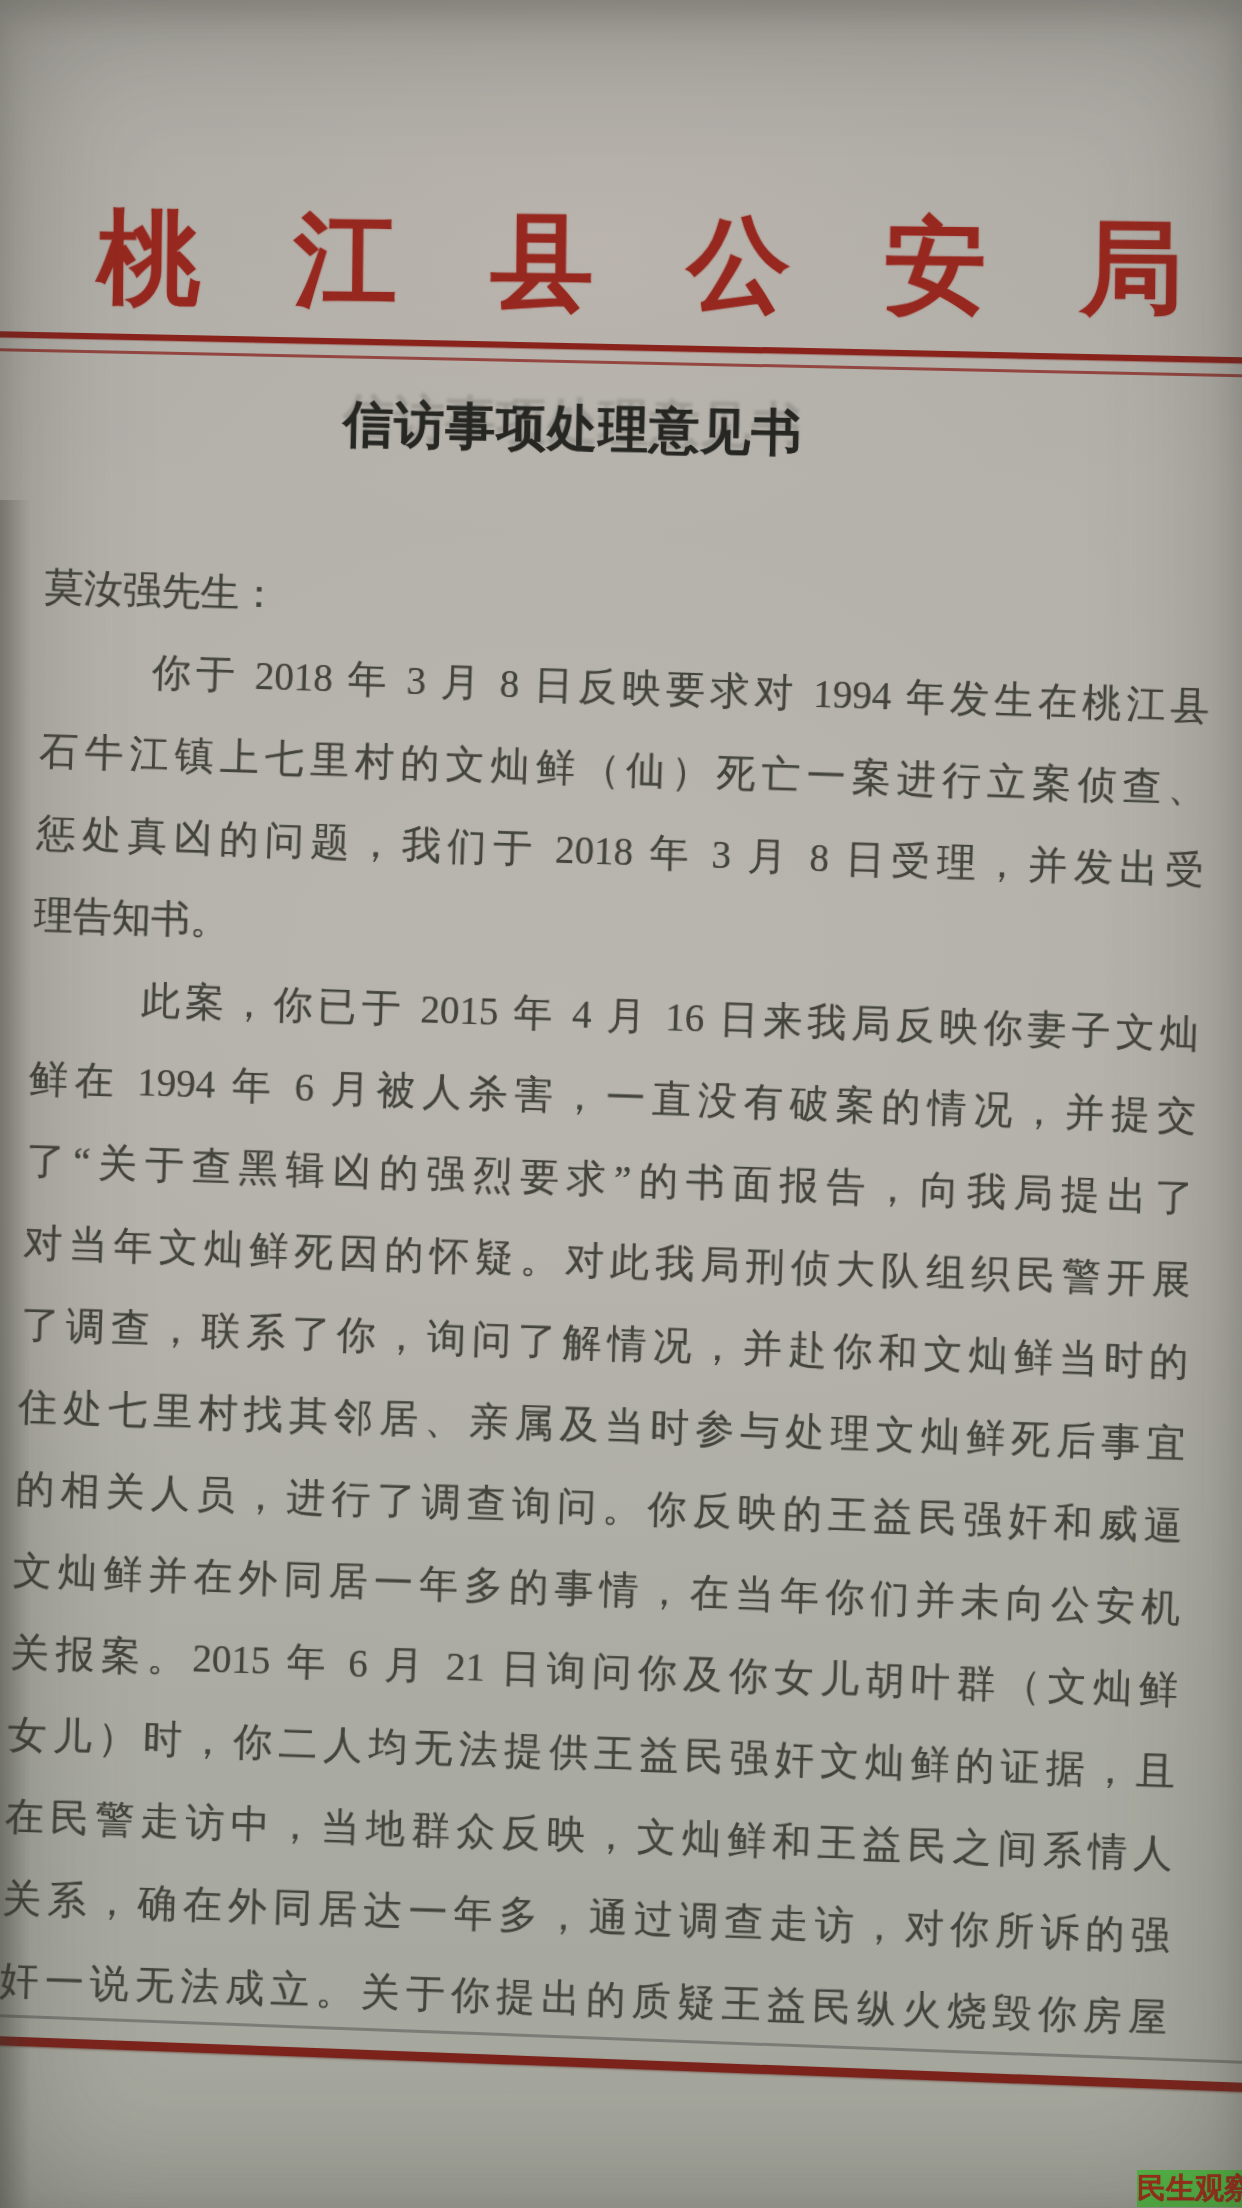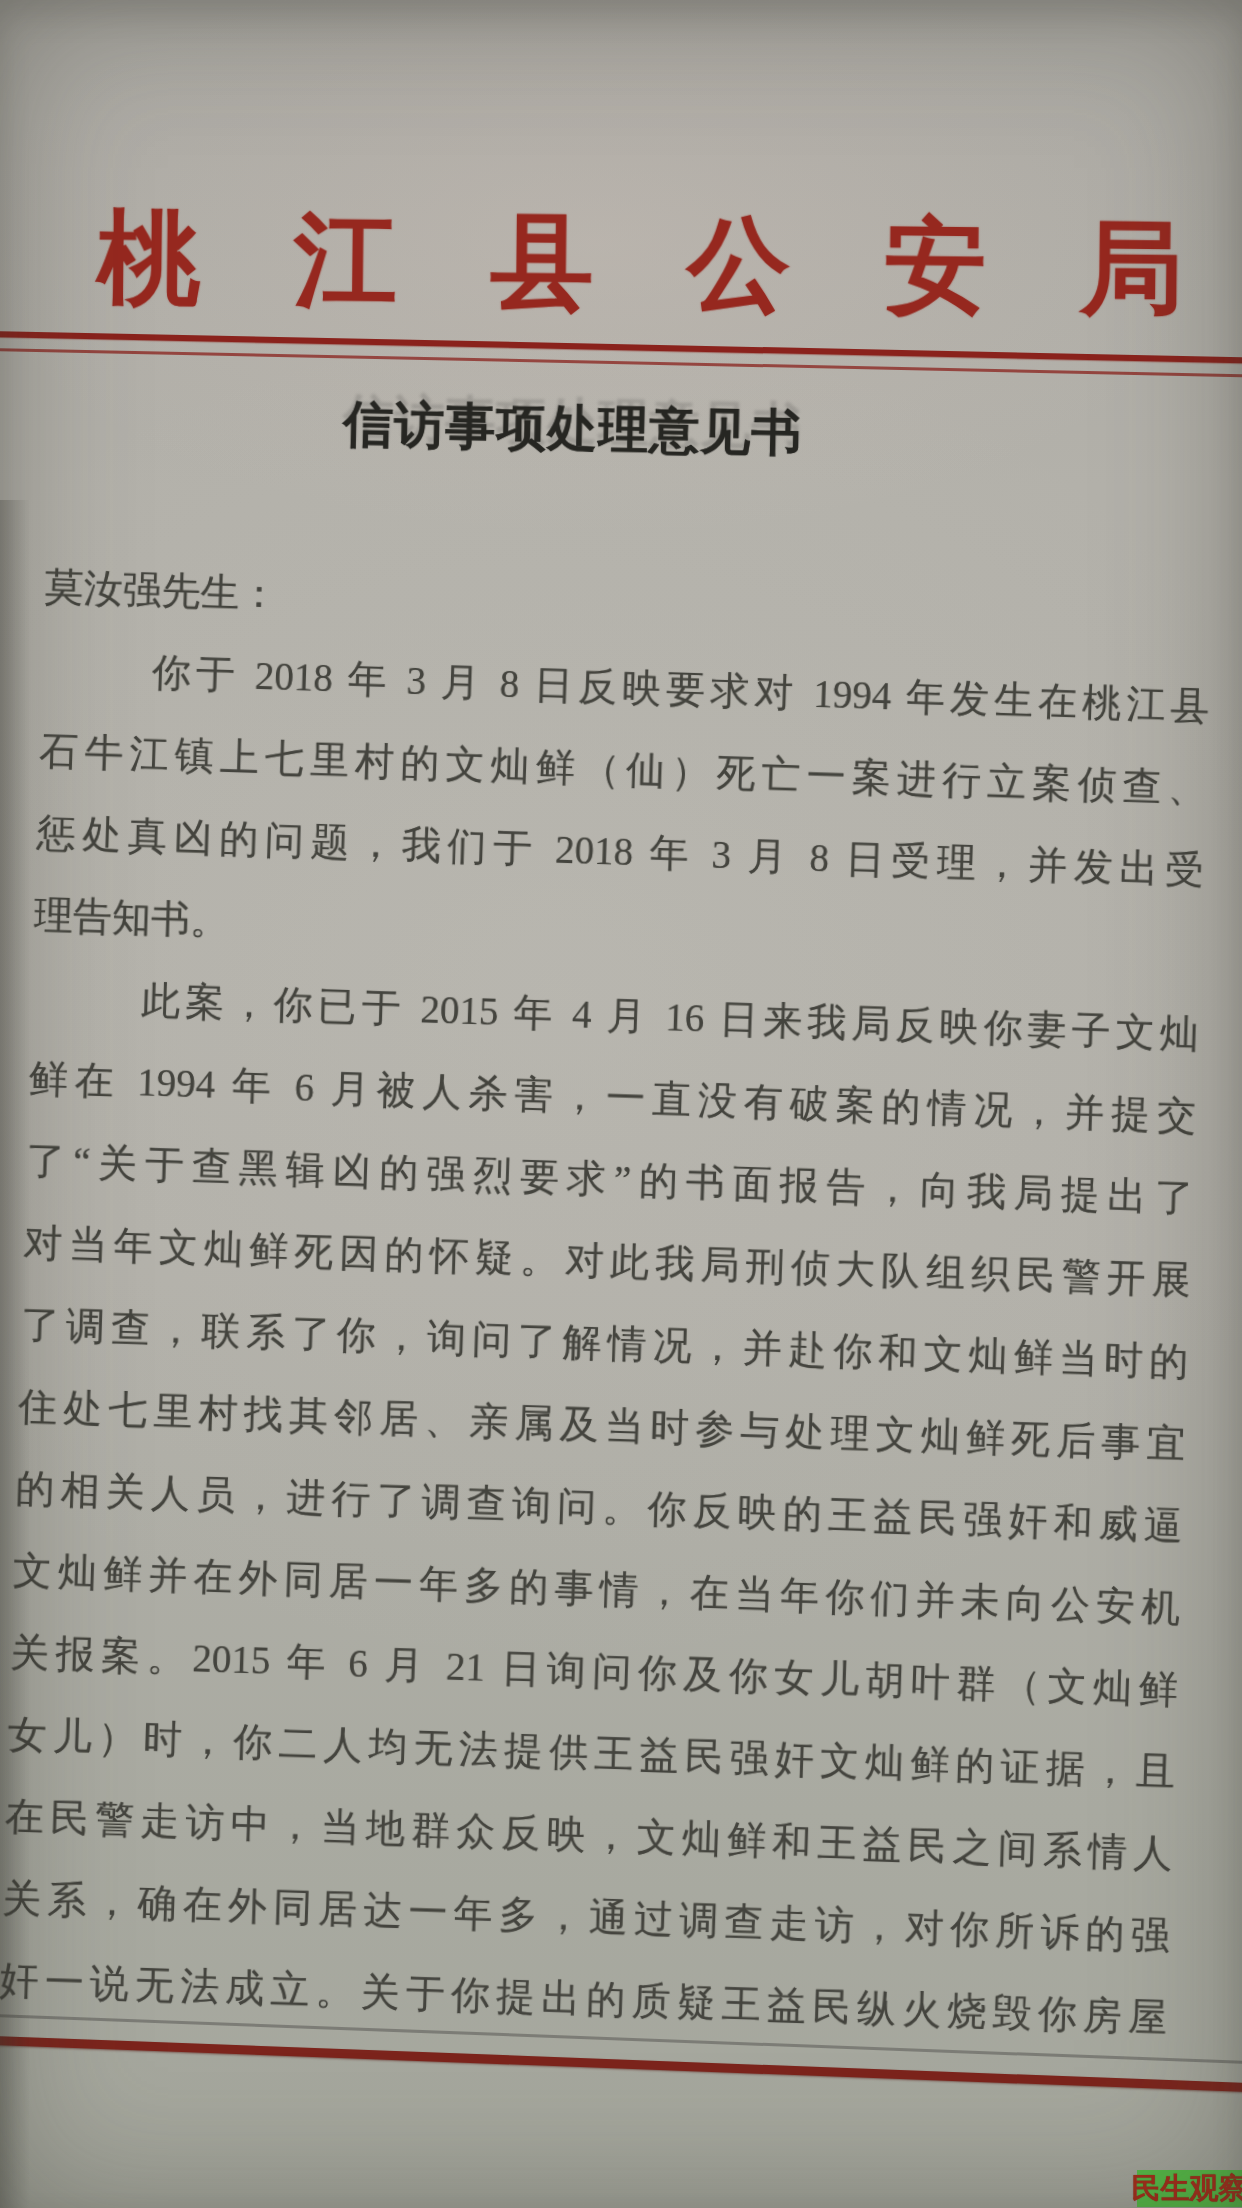--- a/index.html
+++ b/index.html
@@ -78,21 +78,21 @@
   .bottom-red-rule{
     position:absolute;left:-6px;top:2036px;width:1260px;height:9px;
     background:var(--bottom-rule-red);
     transform:rotate(2.15deg);transform-origin:0 0;
     box-shadow:0 1px 2px rgba(90,30,24,0.5);
   }
 
   .watermark{
     position:absolute;left:1137px;top:2170px;width:105px;height:37px;
     background:var(--watermark-bg);
-    display:flex;align-items:center;justify-content:center;
+    display:flex;align-items:center;justify-content:flex-start;
     font-size:29px;font-weight:bold;color:var(--watermark-text);
     letter-spacing:0;white-space:nowrap;
     text-shadow:0 0 1px rgba(120,30,16,0.8);
   }
 </style>
 </head>
 <body>
 
 <div class="page">
 

